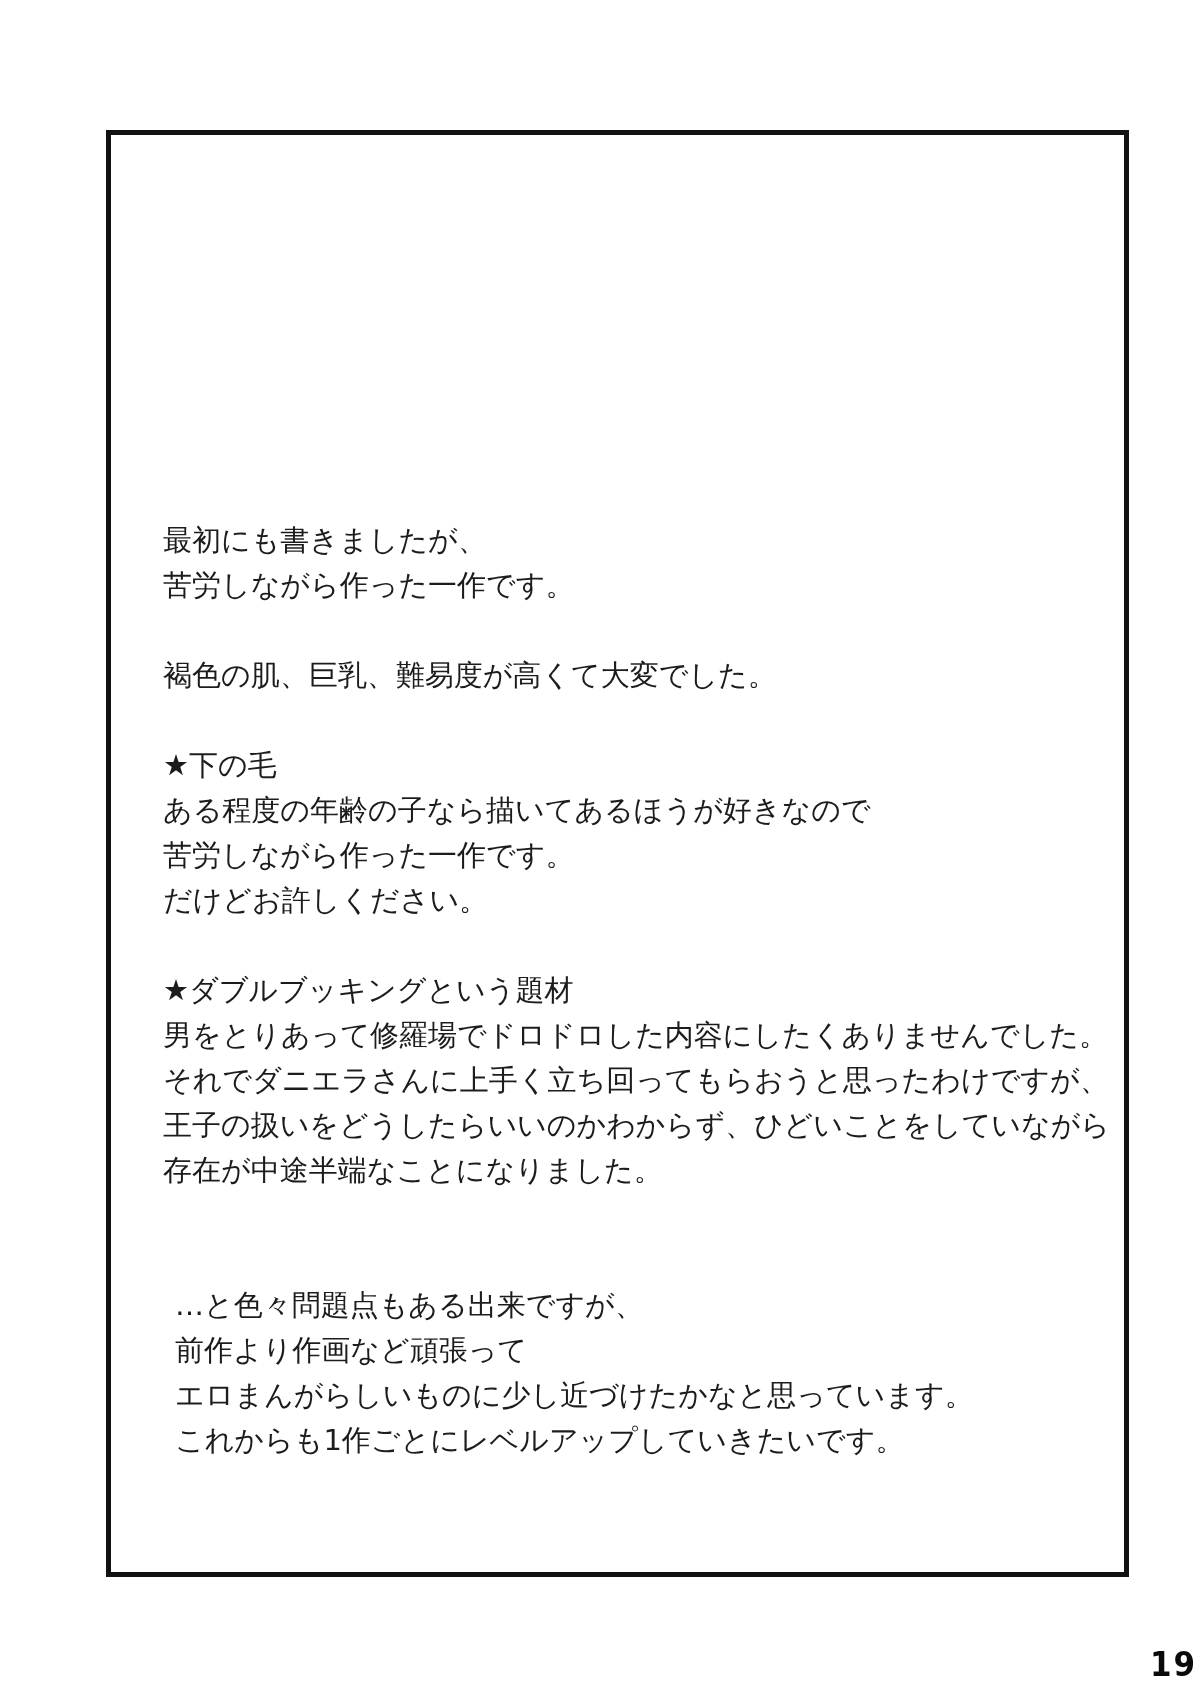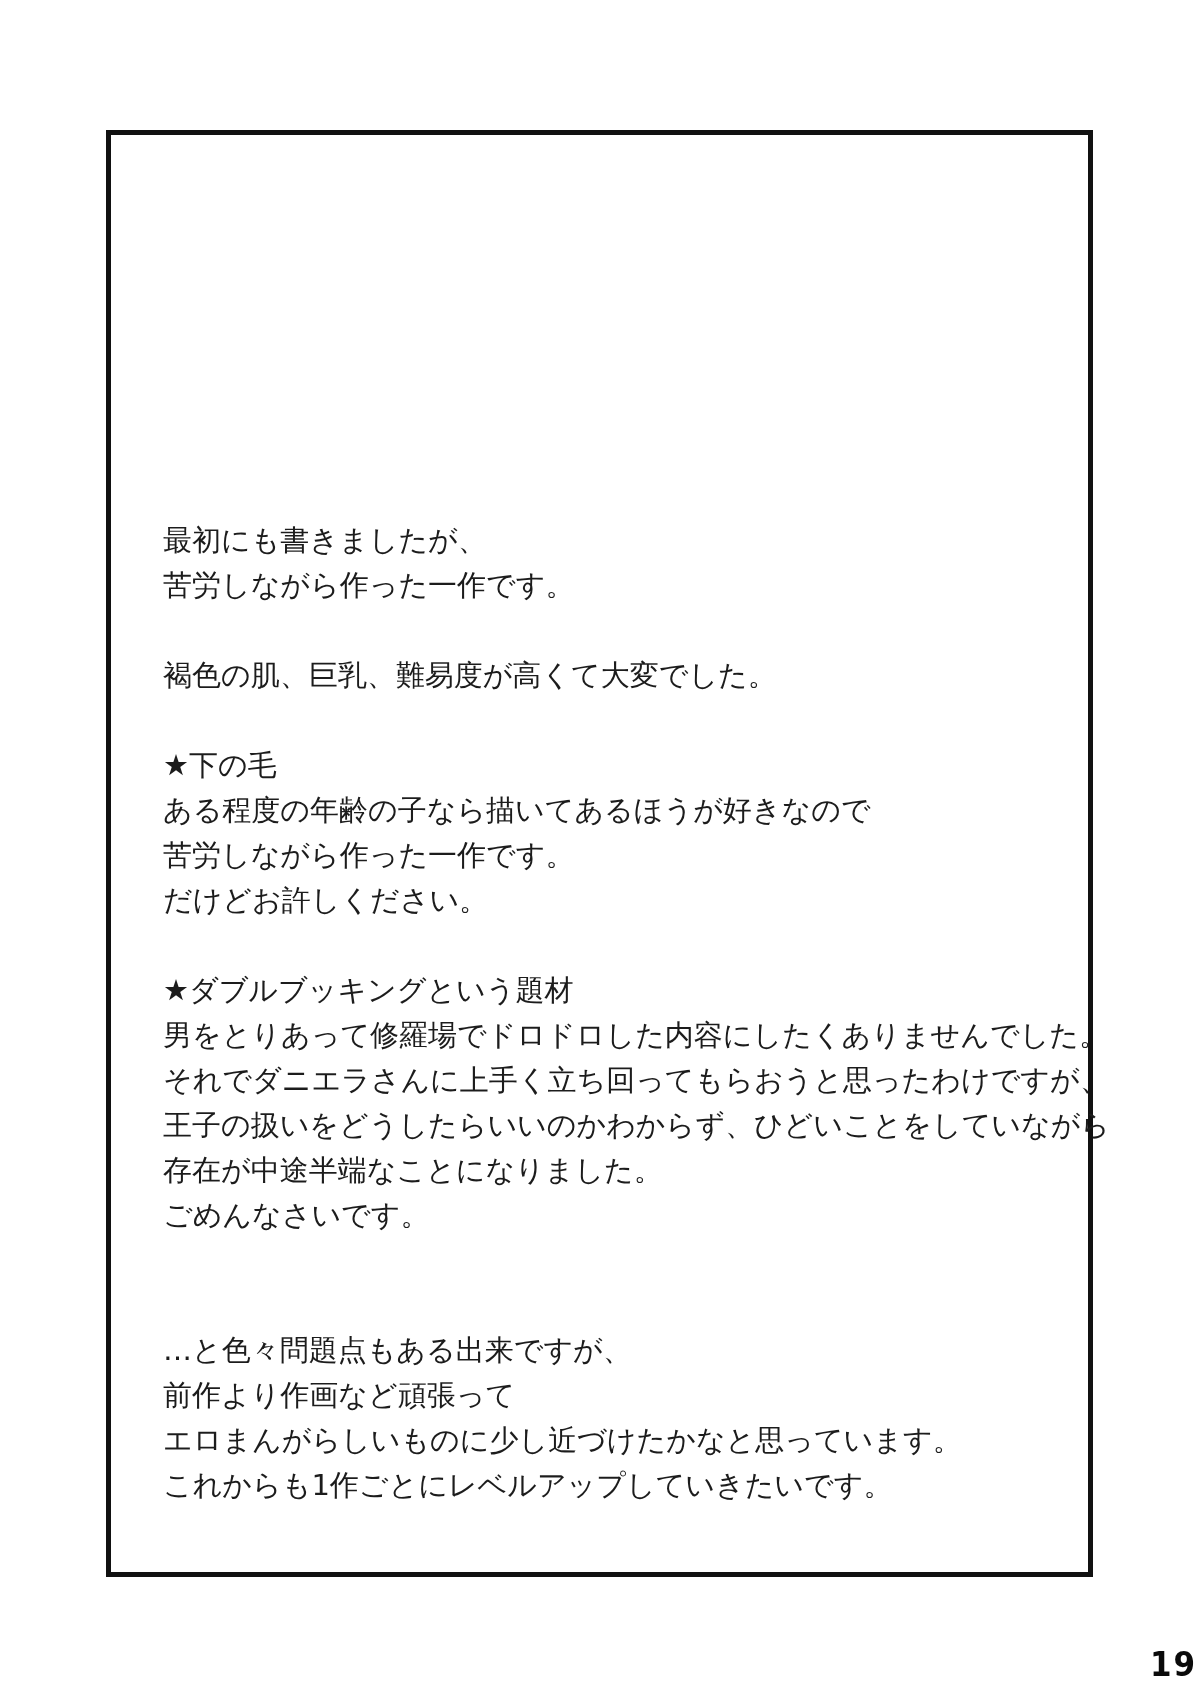--- a/index.html
+++ b/index.html
@@ -23,35 +23,36 @@
   }
   .frame {
     position: absolute;
     left: 106px;
     top: 130px;
     width: 977px;
     height: 1437px;
     border: 5px solid #111111;
     background: #ffffff;
     box-sizing: content-box;
+    padding-left: 36px;
   }
   .afterword-text {
     position: absolute;
     left: 52px;
     top: 383px;
     width: 910px;
     color: #1c1c1c;
     font-size: 29px;
     line-height: 45px;
     letter-spacing: 0px;
     font-weight: 500;
   }
   .block { margin: 0; }
   .block + .block { margin-top: 45px; }
-  .block.gap-lg { margin-top: 90px; }
+  .block.gap-lg { margin-top: 90px; margin-left: 12px; }
   .line {
     height: 45px;
     white-space: nowrap;
   }
   .page-number {
     position: absolute;
     left: 1150px;
     top: 1648px;
     color: #0a0a0a;
     font-size: 31px;
@@ -86,21 +87,20 @@
         <div class="line">苦労しながら作った一作です。</div>
         <div class="line">だけどお許しください。</div>
       </div>
 
       <div class="block">
         <div class="line">★ダブルブッキングという題材</div>
         <div class="line">男をとりあって修羅場でドロドロした内容にしたくありませんでした。</div>
         <div class="line">それでダニエラさんに上手く立ち回ってもらおうと思ったわけですが、</div>
         <div class="line">王子の扱いをどうしたらいいのかわからず、ひどいことをしていながら</div>
         <div class="line">存在が中途半端なことになりました。</div>
-        <div class="line">ごめんなさいです。</div>
       </div>
 
       <div class="block gap-lg">
         <div class="line">…と色々問題点もある出来ですが、</div>
         <div class="line">前作より作画など頑張って</div>
         <div class="line">エロまんがらしいものに少し近づけたかなと思っています。</div>
         <div class="line">これからも1作ごとにレベルアップしていきたいです。</div>
       </div>
 
     </div>

